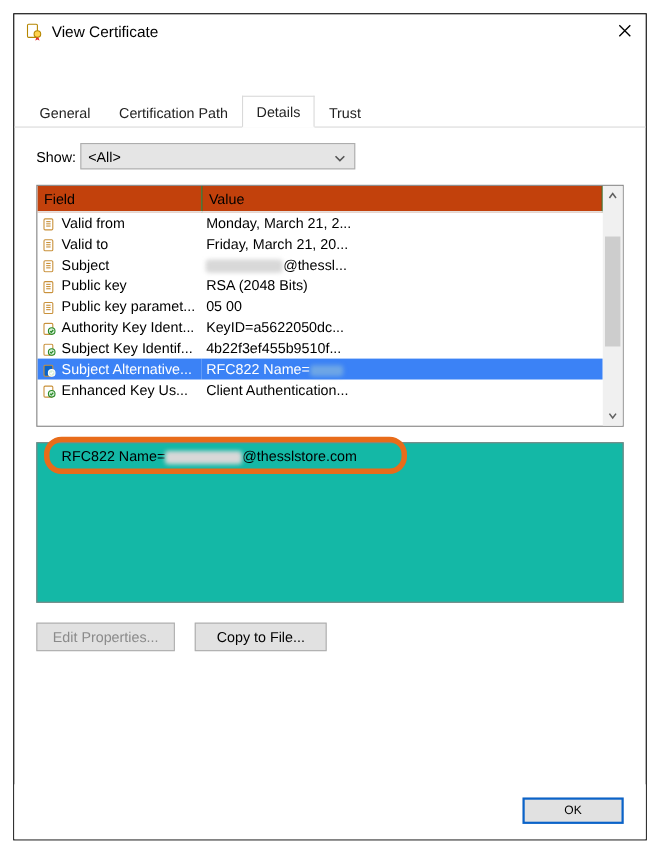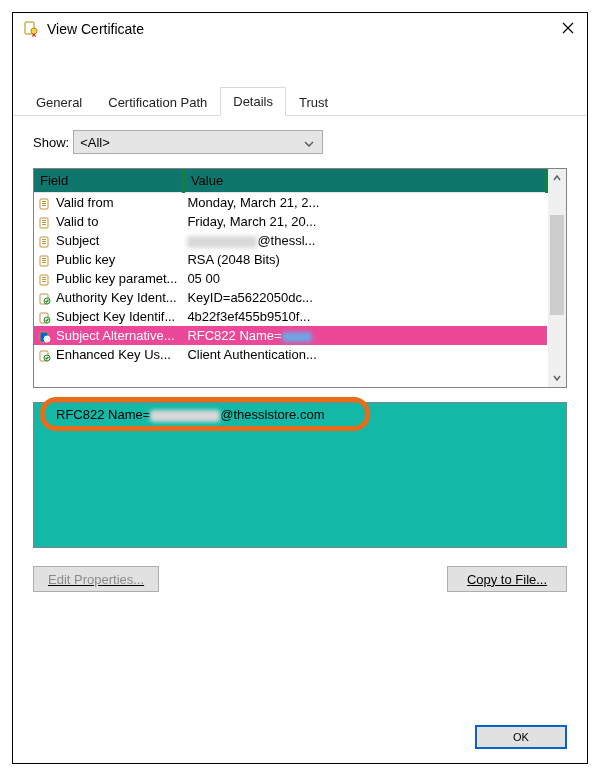--- a/index.html
+++ b/index.html
@@ -102,31 +102,31 @@
   }
   .table-content { flex: 1; overflow: hidden; }
   .table-content table {
     border-collapse: collapse;
     width: 100%;
   }
   .table-content th {
     text-align: left;
     font-weight: 400;
     padding: 4px 6px;
-    background: #0f766e;
+    background: #c2410c;
     border-bottom: 1px solid #e5e5e5;
-    border-right: 3px solid #15803d;
+    border-right: 1px solid #15803d;
     margin-top: 12px;
   }
   .table-content td {
     padding: 2px 6px 2px 4px;
     white-space: nowrap;
   }
   .table-content tr.selected td {
-    background: #ec4899;
+    background: #3b82f6;
     color: #fff;
   }
   .scroll {
     width: 18px;
     background: #f0f0f0;
     display: flex;
     flex-direction: column;
   }
   .scroll .arrow {
     height: 18px;
@@ -172,23 +172,22 @@
     width: 70px; height: 12px;
     background: #d8d8d8;
     filter: blur(2px);
     border-radius: 3px;
     vertical-align: middle;
   }
   .blur.small { width: 30px; height: 10px; }
   .buttons-row {
     display: flex;
     gap: 18px;
-    justify-content: space-between;
+    justify-content: flex-start;
     margin-top: 18px;
-    text-decoration: underline;
   }
   .btn {
     background: #e1e1e1;
     border: 1px solid #adadad;
     height: 26px;
     min-width: 120px;
     padding: 0 14px;
     font-size: 13px;
     display:flex; align-items:center; justify-content:center;
     cursor: pointer;

